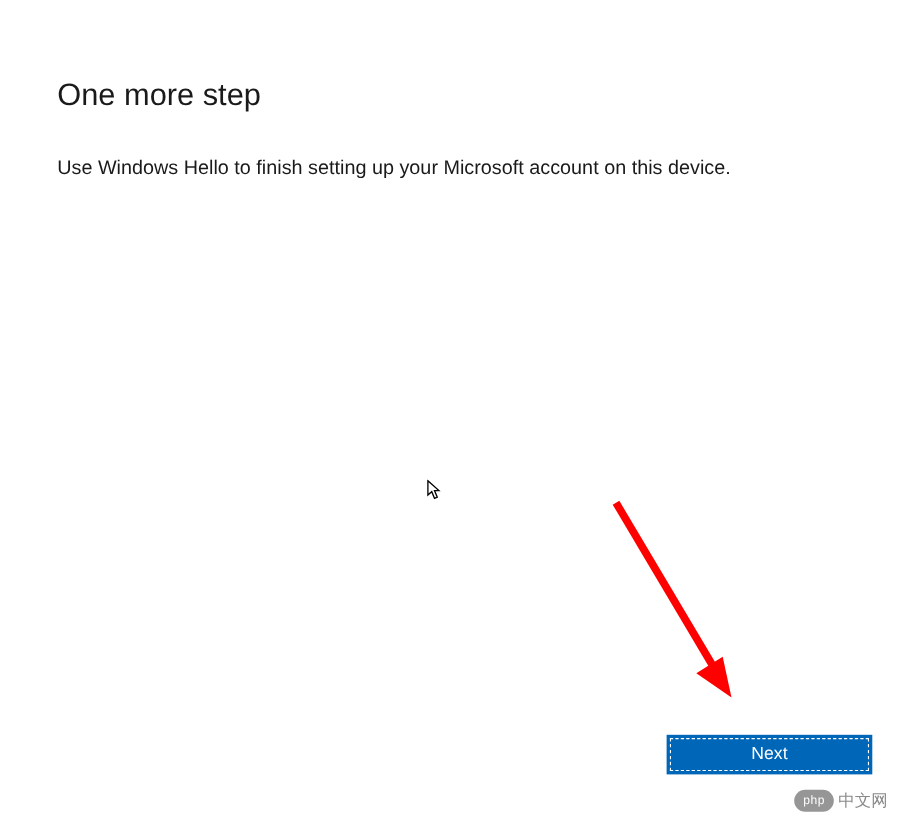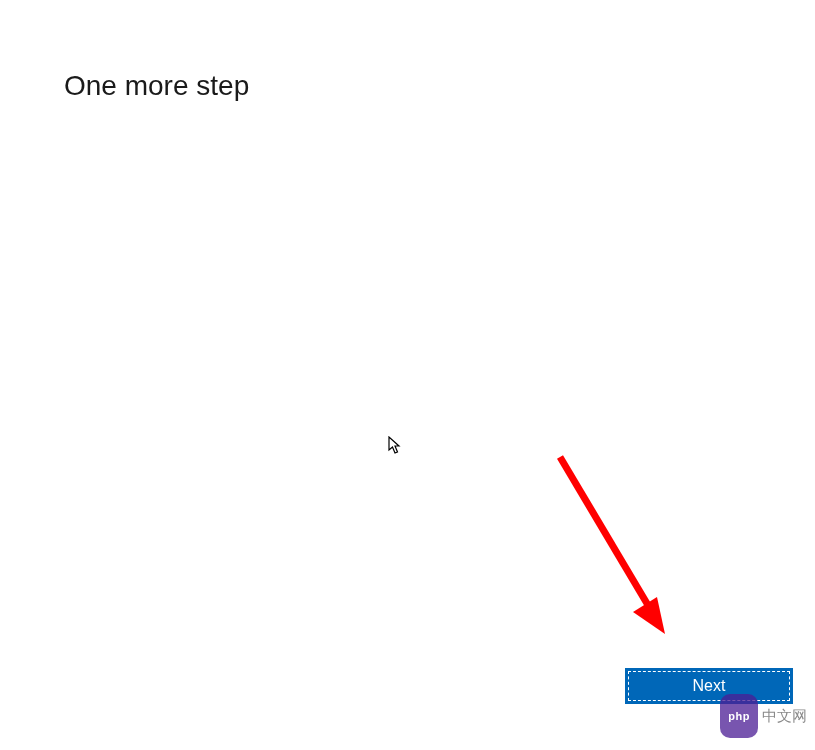--- a/index.html
+++ b/index.html
@@ -12,39 +12,38 @@
       height: 750px;
       font-family: "Segoe UI", -apple-system, BlinkMacSystemFont, sans-serif;
       background: #ffffff;
       position: relative;
       overflow: hidden;
     }
     .container {
       padding: 70px 52px 0 52px;
       height: 100%;
       position: relative;
-      margin-left: 12px;
     }
     .heading {
       font-size: 28px;
       font-weight: 400;
       color: #1a1a1a;
       margin-bottom: 38px;
     }
     .description {
       font-size: 18px;
       font-weight: 400;
       color: #1a1a1a;
       line-height: 1.4;
     }
     .next-button {
       position: absolute;
       bottom: 46px;
       right: 22px;
-      width: 168px;
+      width: 187px;
       height: 36px;
       background: #0067b8;
       color: #ffffff;
       border: none;
       font-size: 16px;
       font-family: inherit;
       cursor: pointer;
       outline: 1px dashed #ffffff;
       outline-offset: -4px;
     }
@@ -67,39 +66,40 @@
     .watermark {
       position: absolute;
       bottom: 12px;
       right: 8px;
       display: flex;
       align-items: center;
       gap: 4px;
       pointer-events: none;
     }
     .watermark-badge {
-      background: #4c1d95;
+      background: #737373;
       opacity: 0.75;
       color: #ffffff;
       font-size: 11px;
-      font-weight: bold;
-      padding: 16px 8px;
+      font-weight: normal;
+      padding: 4px 8px;
       border-radius: 10px;
       letter-spacing: 0.5px;
     }
     .watermark-text {
       color: #8a8a8a;
       font-size: 15px;
     }
   </style>
 </head>
 <body>
 
 <div class="container">
   <h1 class="heading">One more step</h1>
+  <p class="description">Use Windows Hello to finish setting up your Microsoft account on this device.</p>
 
   <button class="next-button">Next</button>
 </div>
 
 <svg class="cursor-icon" viewBox="0 0 14 18">
   <path d="M 1 1 L 1 14 L 4.5 11 L 7 17 L 9.5 16 L 7 10 L 11 10 Z" fill="none" stroke="#000000" stroke-width="1.2"></path>
 </svg>
 
 <svg class="arrow-annotation" viewBox="0 0 130 200">
   <line x1="5" y1="5" x2="100" y2="165" stroke="#ff0000" stroke-width="7"></line>

